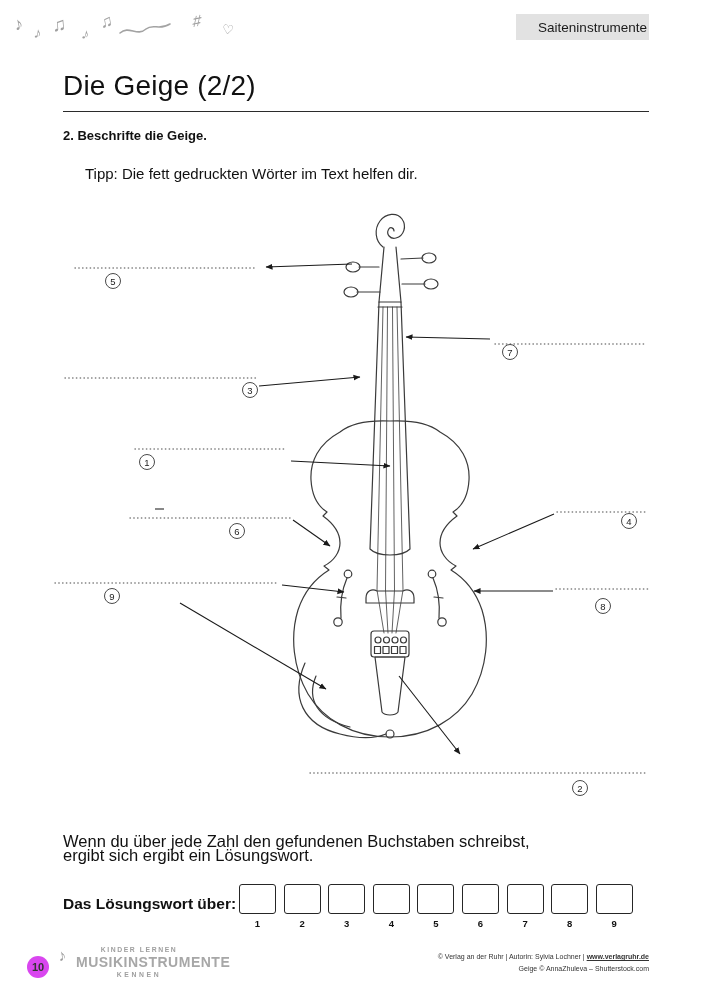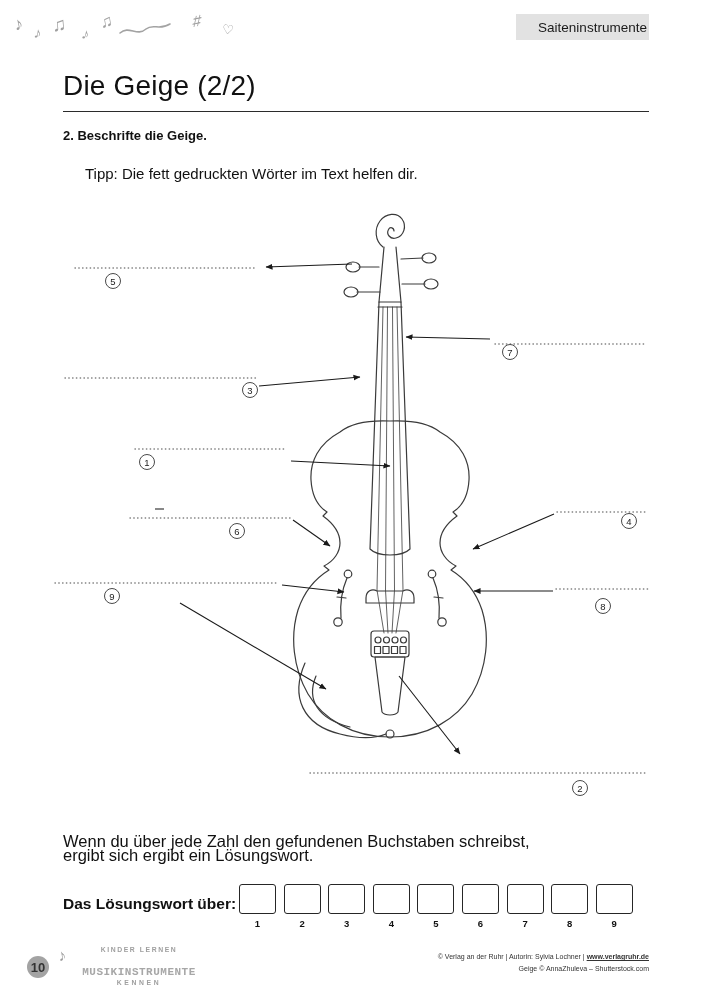--- a/index.html
+++ b/index.html
@@ -38,27 +38,27 @@
   .intro2 { position:absolute; left:63px; top:846px; font-size:16.5px; }
   .solution-label { position:absolute; left:63px; top:895px; font-size:15.5px; font-weight:bold; }
   .boxes { position:absolute; left:239px; top:884px; display:flex; gap:7.6px; }
   .box-wrap { width:37px; display:flex; flex-direction:column; align-items:center; }
   .sol-box { width:37px; height:30px; border:1.4px solid #262626; border-radius:3px; background:#fff; }
   .box-num { font-size:9.5px; font-weight:bold; margin-top:4px; color:#111; }
 
   
   .page-circle {
     position:absolute; left:27px; top:956px; width:22px; height:22px; border-radius:50%;
-    background:#a3a3a3; display:flex; align-items:center; justify-content:center;
-    font-size:13px; font-weight:bold; color:#333;
+    background:#d946ef; display:flex; align-items:center; justify-content:center;
+    font-size:11px; font-weight:bold; color:#333;
   }
   .footer-note { position:absolute; left:58px; top:947px; font-size:16px; color:#9b9b9b; transform:rotate(-10deg); }
   .logo { position:absolute; left:76px; top:946px; width:126px; text-align:center; color:#9e9e9e; }
   .logo1 { font-size:6.8px; letter-spacing:1.6px; font-weight:bold; }
-  .logo2 { font-size:11px; letter-spacing:.5px; font-weight:bold; color:#a7a7a7; margin-top:13px;font-family:Liberation Mono, monospace; }
+  .logo2 { font-size:14px; letter-spacing:.5px; font-weight:bold; color:#a7a7a7; margin-top:1px; }
   .logo3 { font-size:6.8px; letter-spacing:2.6px; font-weight:bold; margin-top:1px; }
   .credits { position:absolute; right:58px; top:951px; text-align:right; font-size:7px; color:#333; line-height:1.65; }
   .credit-link { font-weight:bold; text-decoration:underline; }
 </style>
 </head>
 <body>
 
 <div class="page">
 
   <div>

